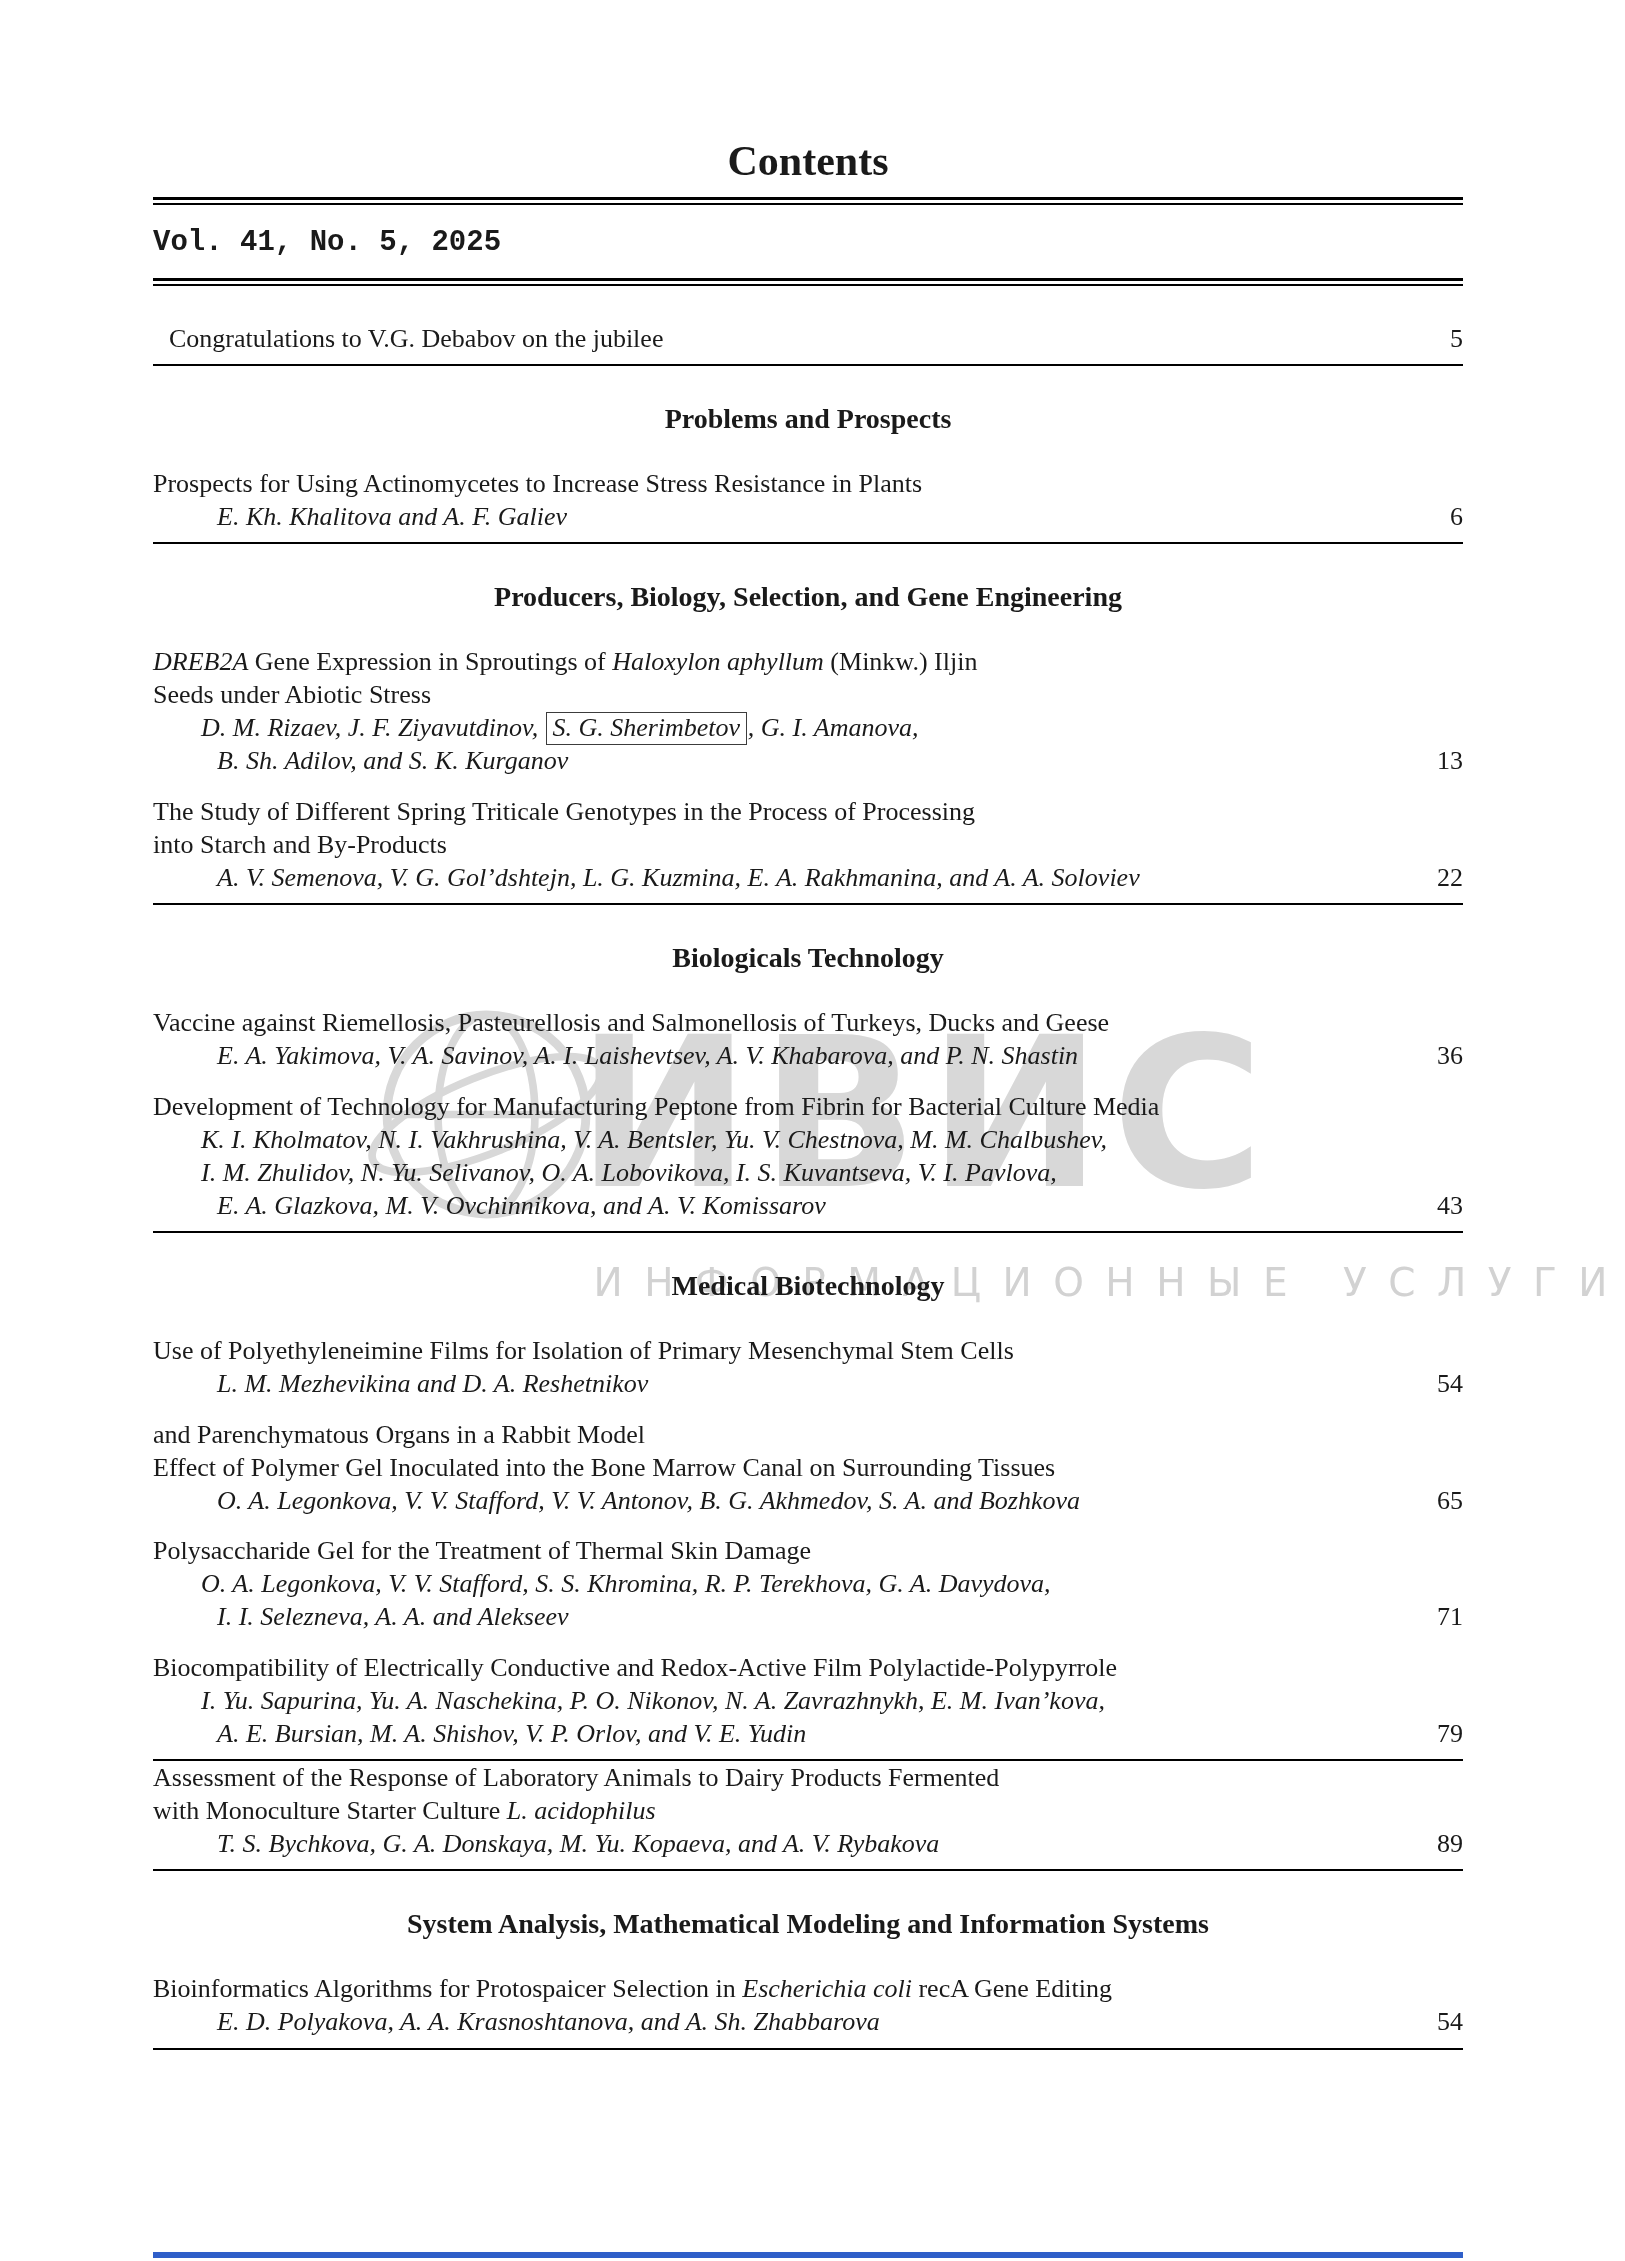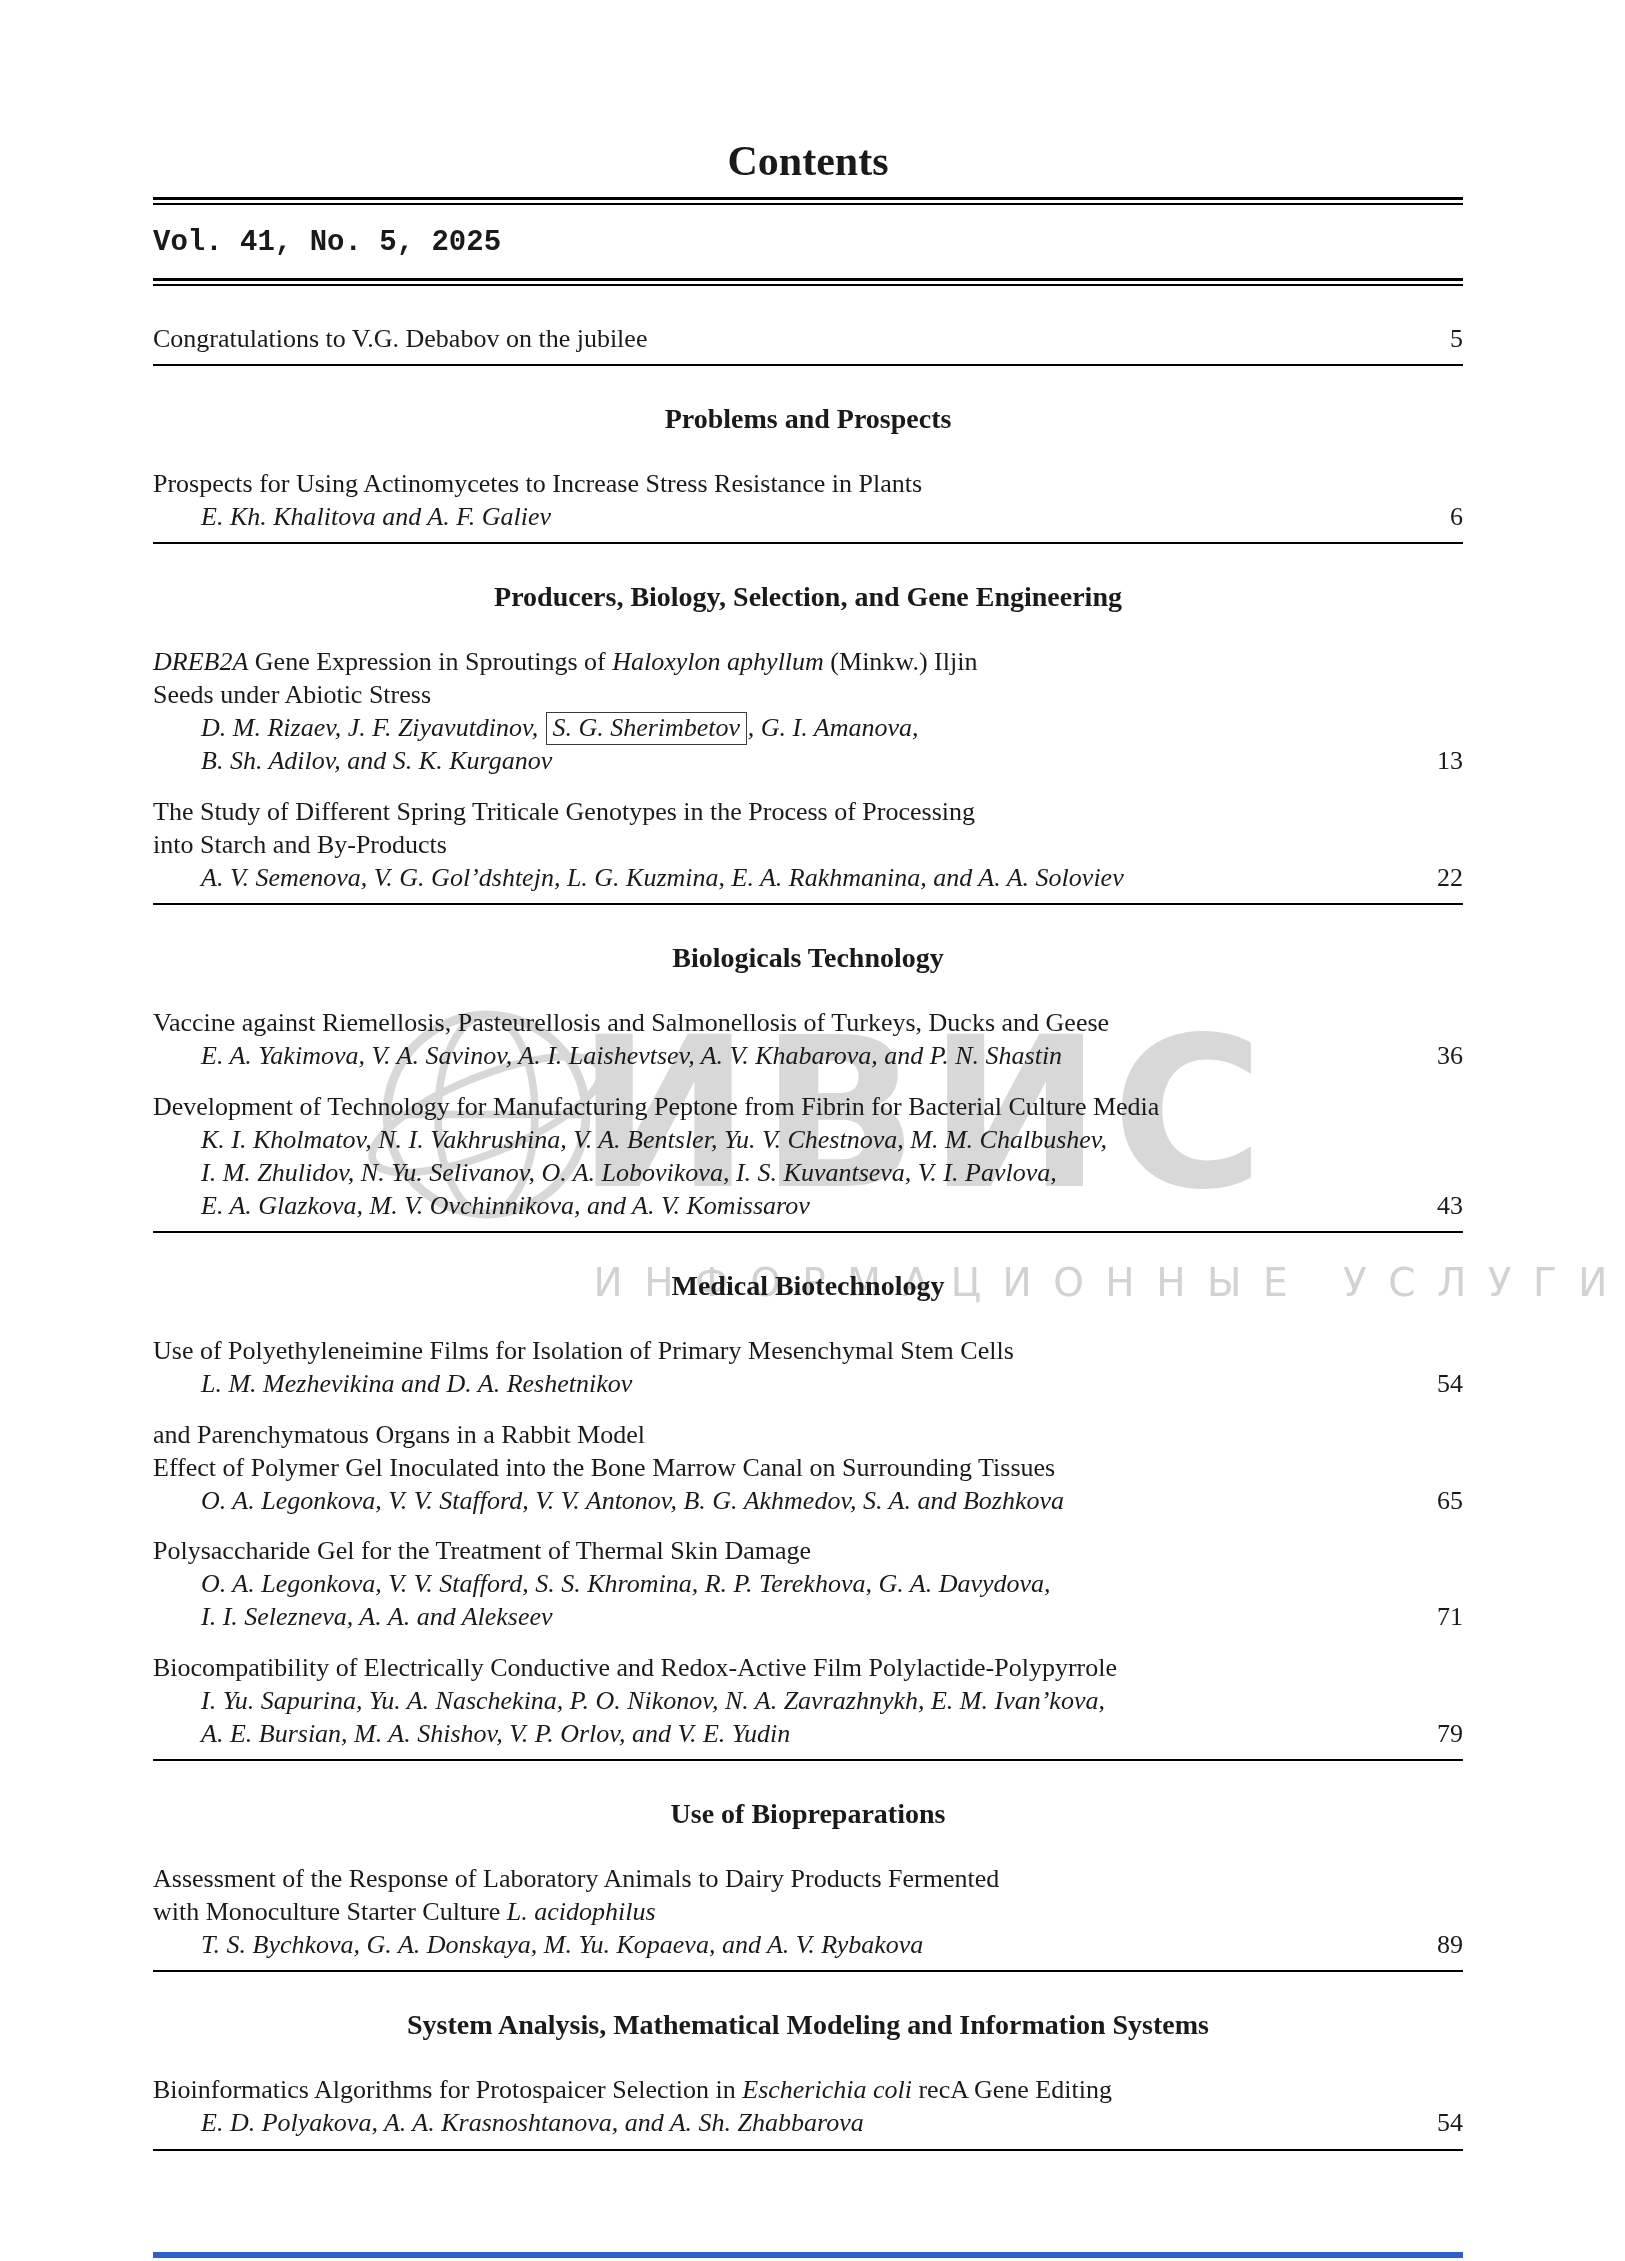--- a/index.html
+++ b/index.html
@@ -57,21 +57,21 @@
 
   .toc-section.first { margin-top: 36px; }
   .sec-heading {
     text-align: center; font-size: 28px; line-height: 35px;
     font-weight: bold; margin: 35px 0 31px 0;
   }
   .entry { font-size: 26px; line-height: 33px; }
   .entry + .entry { margin-top: 17.5px; }
   .tline {}
   .aline { font-style: italic; padding-left: 48px; }
-  .lastline { display: flex; justify-content: space-between; align-items: flex-end; }
+  .lastline { display: flex; justify-content: space-between; align-items: flex-end; margin-left: 16px; }
   .lastline > :first-child { flex: 0 1 auto; }
   .pagenum { font-style: normal; font-size: 26px; margin-left: 32px; white-space: nowrap; }
   .section-rule {
     border-bottom: 2px solid var(--rule, #000);
     margin-top: 9.4px;
   }
   .it { font-style: italic; }
   .boxed {
     border: 1.3px solid #3c3c3c;
     padding: 0 5.4px 1.3px 5.4px;
@@ -215,21 +215,20 @@
         <div class="lastline">
           <div class="aline"><span>A. E. Bursian, M. A. Shishov, V. P. Orlov, and V. E. Yudin</span></div>
           <div class="pagenum">79</div>
         </div>
       </div>
 
       <div class="section-rule"></div>
     </section>
 
     <section class="toc-section">
-      <h2 class="sec-heading">Use of Biopreparations</h2>
 
       <div class="entry">
         <div class="tline"><span>Assessment of the Response of Laboratory Animals to Dairy Products Fermented</span></div>
         <div class="tline"><span>with Monoculture Starter Culture </span><span class="it">L. acidophilus</span></div>
         <div class="lastline">
           <div class="aline"><span>T. S. Bychkova, G. A. Donskaya, M. Yu. Kopaeva, and A. V. Rybakova</span></div>
           <div class="pagenum">89</div>
         </div>
       </div>
 

